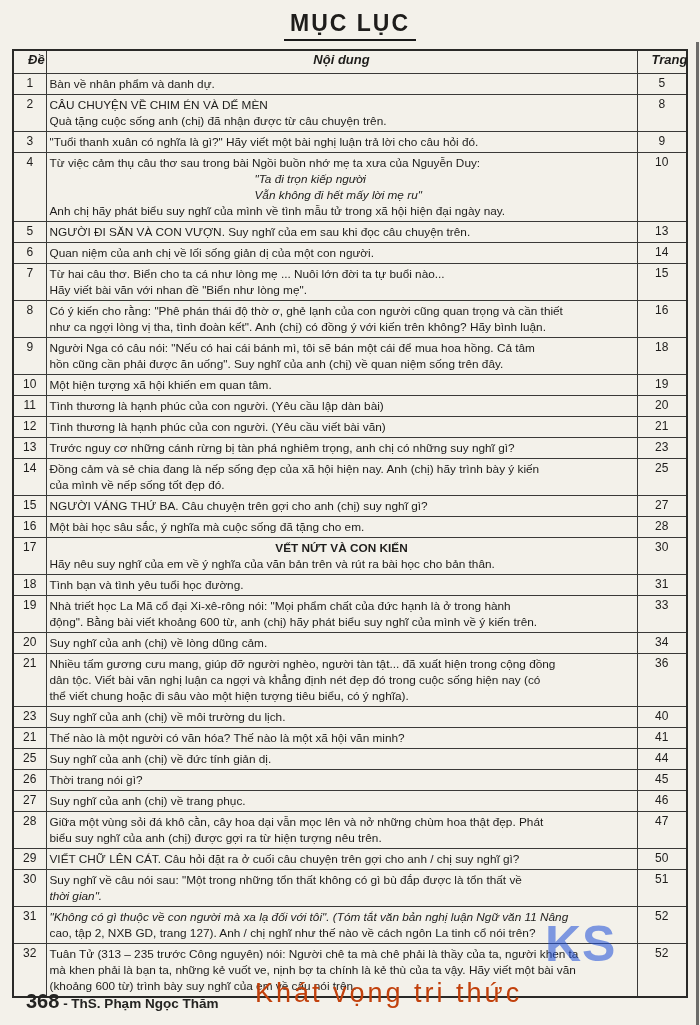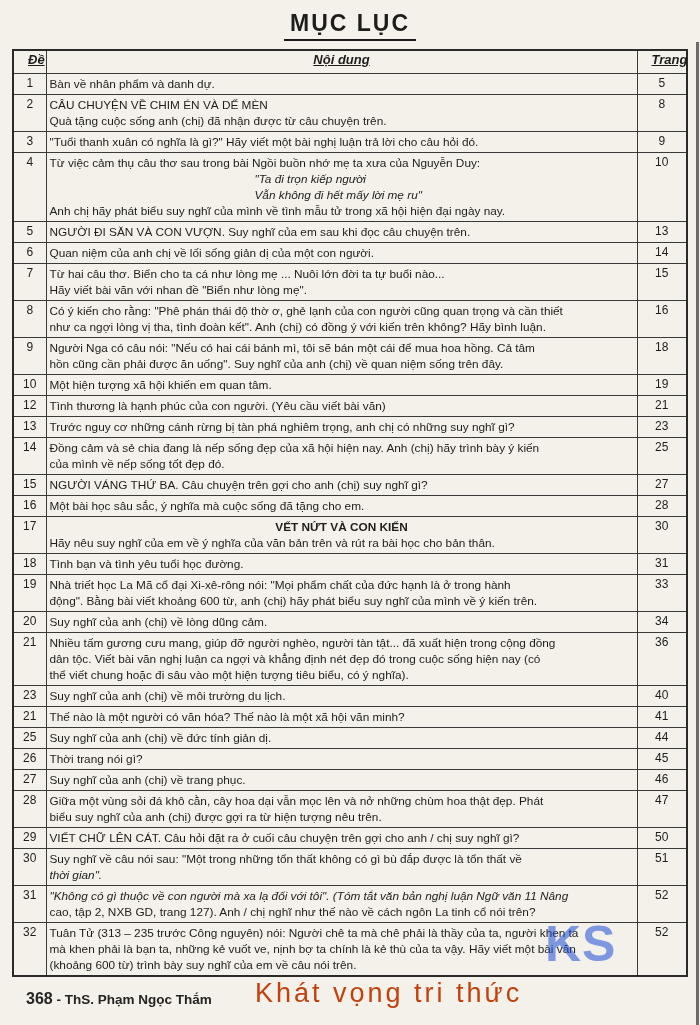--- a/index.html
+++ b/index.html
@@ -35,21 +35,20 @@
     border:2px solid #2a2a28;
   }
   table.toc th, table.toc td{
     border:1px solid #3a3a38;
     vertical-align:top;
   }
   th{
     font-size:13px;font-weight:bold;font-style:italic;
     height:20px;padding:1px 14px;
     text-align:center;
-    text-decoration:underline;
   }
   col.c-de{width:33px;}
   col.c-tr{width:50px;}
   td.col-de{
     text-align:center;font-size:12px;padding:2px 1px;
     vertical-align:middle;
   }
   td.col-tr{
     text-align:center;font-size:12px;padding:2px 1px;
     vertical-align:middle;
@@ -61,21 +60,21 @@
   }
   .line{min-height:16px;}
   .line.center{text-align:center;font-weight:bold;}
   .line.indent{padding-left:205px;}
   .line.italic{font-style:italic;}
   .footer{
     position:absolute;left:26px;top:990px;
     font-weight:bold;color:#242422;
     white-space:nowrap;
   }
-  .footer .num{font-size:16px;}
+  .footer .num{font-size:20px;}
   .footer .author{font-size:13.5px;text-align:center;}
   .watermark-slogan{
     position:absolute;left:255px;top:978px;
     font-size:27px;letter-spacing:3px;
     color:#c2410c;
     white-space:nowrap;
   }
   .watermark-ks{
     position:absolute;left:545px;top:915px;
     font-size:50px;font-weight:bold;
@@ -177,20 +176,27 @@
           <td class="col-tr">18</td>
         </tr>
         <tr>
           <td class="col-de">10</td>
           <td class="col-nd">
             <div class="line">Một hiện tượng xã hội khiến em quan tâm.</div>
           </td>
           <td class="col-tr">19</td>
         </tr>
         <tr>
+          <td class="col-de">11</td>
+          <td class="col-nd">
+            <div class="line">Tình thương là hạnh phúc của con người. (Yêu cầu lập dàn bài)</div>
+          </td>
+          <td class="col-tr">20</td>
+        </tr>
+        <tr>
           <td class="col-de">12</td>
           <td class="col-nd">
             <div class="line">Tình thương là hạnh phúc của con người. (Yêu cầu viết bài văn)</div>
           </td>
           <td class="col-tr">21</td>
         </tr>
         <tr>
           <td class="col-de">13</td>
           <td class="col-nd">
             <div class="line">Trước nguy cơ những cánh rừng bị tàn phá nghiêm trọng, anh chị có những suy nghĩ gì?</div>

